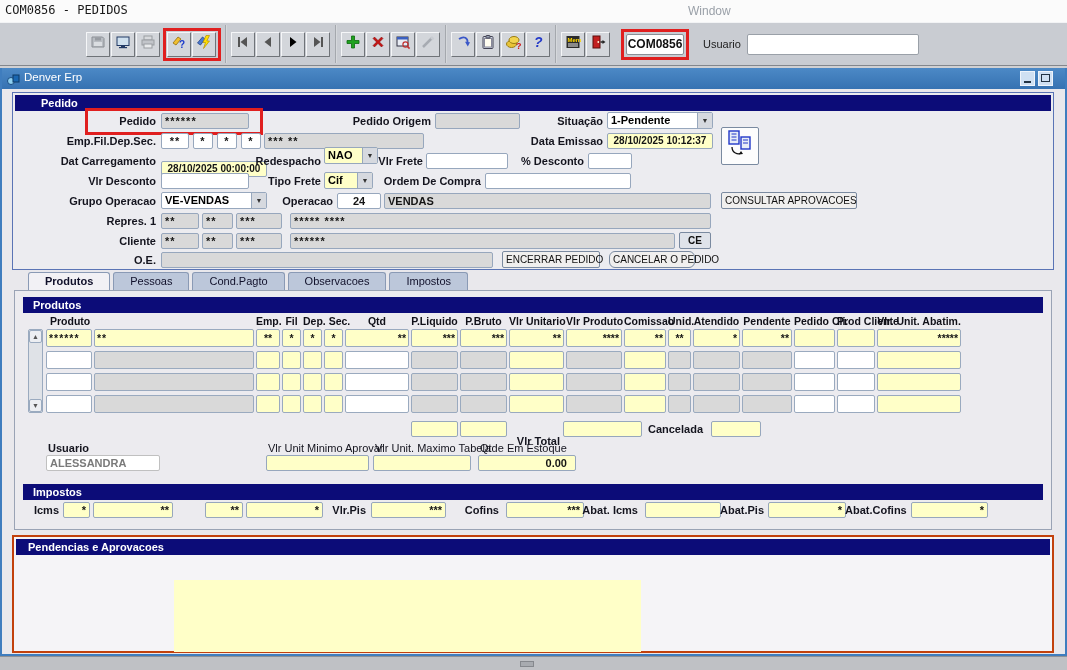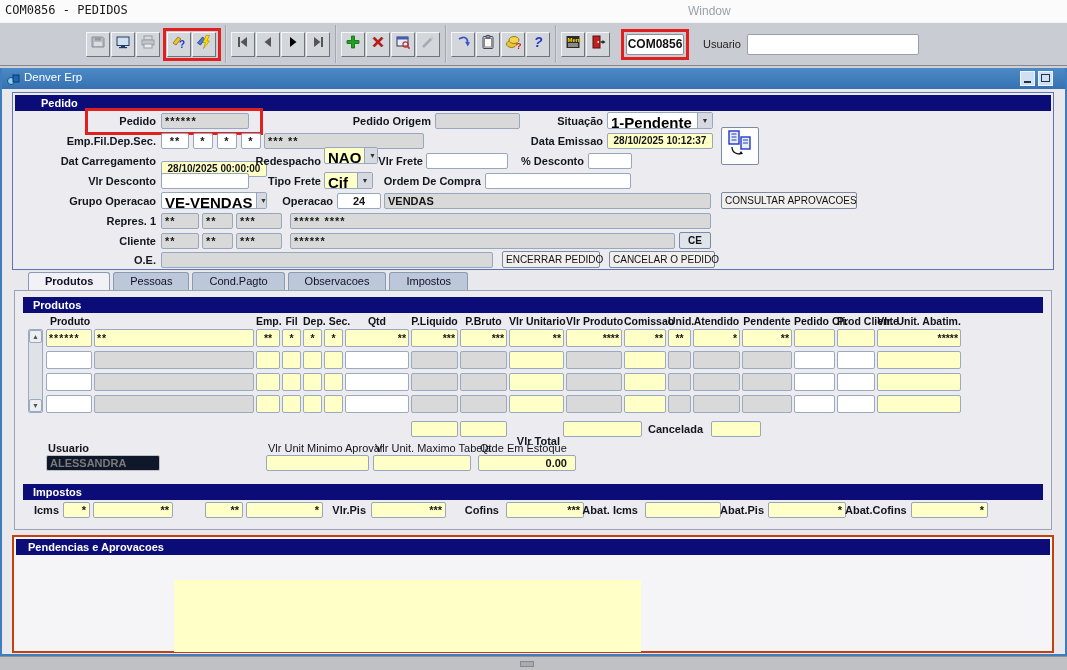--- a/index.html
+++ b/index.html
@@ -41,21 +41,21 @@
   .lbl { position:absolute; font-size:11px; font-weight:bold; color:#14141e; text-align:right; height:16px; line-height:16px; white-space:nowrap; }
   .fld { position:absolute; height:16px; border:1px solid #97a7bd; border-radius:2px; background:#fff;
          font-size:11px; font-weight:bold; color:#141414; line-height:14px; padding:0 3px; white-space:nowrap; overflow:hidden; }
   .fld.gray   { background:#d9d9d9; }
   .fld.yellow { background:#ffffc8; }
   .ta-r { text-align:right; } .ta-c { text-align:center; }
   .stars { letter-spacing:1px; }
 
   .dd { position:absolute; height:17px; border:1px solid #97a7bd; border-radius:2px; background:#fff; display:flex; overflow:hidden; }
   .dd.yellow { background:#ffffc8; }
-  .dd .val { flex:1; font-size:15px; font-weight:bold; padding:1px 3px; white-space:nowrap; }
+  .dd .val { flex:1; font-size:11px; font-weight:bold; padding:1px 3px; white-space:nowrap; }
   .dd .arrow { flex:0 0 15px; background:#d6d9df; border-left:1px solid #97a7bd; display:flex; align-items:center; justify-content:center; font-size:7px; color:#333; }
 
   .btn { position:absolute; height:17px; background:#f0efee; border:1px solid #7a8aa0; border-radius:2px;
          font-size:10px; font-weight:normal; color:#111; text-align:center; line-height:15px; padding:0 3px; white-space:nowrap; }
   .red-box { position:absolute; border:3px solid #e01f1f; pointer-events:none; }
 
   .controle-msg { position:absolute; background:#ffff00; color:#d00000; font-size:10px; font-style:italic; font-weight:bold; white-space:nowrap; padding:1px 3px; }
 
   
   .tabs { position:absolute; left:26px; top:204px; display:flex; }
@@ -349,21 +349,21 @@
       <div class="lbl" style="left:93px;top:140px;width:50px;">Cliente</div>
       <div class="fld gray stars" style="left:148px;top:140px;width:38px;">**</div>
       <div class="fld gray stars" style="left:189px;top:140px;width:31px;">**</div>
       <div class="fld gray stars" style="left:223px;top:140px;width:46px;">***</div>
       <div class="fld gray stars" style="left:277px;top:140px;width:385px;">******</div>
       <div class="btn" style="left:666px;top:139px;width:32px;font-weight:bold;background:#dfe3ea;">CE</div>
 
       <div class="lbl" style="left:108px;top:159px;width:35px;">O.E.</div>
       <div class="fld gray" style="left:148px;top:159px;width:332px;"></div>
       <div class="btn" style="left:489px;top:158px;width:98px;">ENCERRAR PEDIDO</div>
-      <div class="btn" style="left:596px;top:158px;width:106px;">CANCELAR O PEDIDO</div>
+      <div class="btn" style="left:596px;top:158px;width:86px;border-radius:6px;">CANCELAR O PEDIDO</div>
     </div>
 
     <div class="tabs">
       <div class="tab active">Produtos</div>
       <div class="tab">Pessoas</div>
       <div class="tab">Cond.Pagto</div>
       <div class="tab">Observacoes</div>
       <div class="tab">Impostos</div>
     </div>
 
@@ -478,21 +478,21 @@
         </div>
 
       <div class="fld yellow" style="left:396px;top:130px;width:47px;"></div>
       <div class="fld yellow" style="left:445px;top:130px;width:47px;"></div>
       <div class="lbl" style="left:494px;top:142px;width:51px;">Vlr Total</div>
       <div class="fld yellow" style="left:548px;top:130px;width:79px;"></div>
       <div class="lbl" style="left:620px;top:130px;width:68px;">Cancelada</div>
       <div class="fld yellow" style="left:696px;top:130px;width:50px;"></div>
 
       <div class="lbl" style="left:33px;top:149px;width:70px;text-align:left;">Usuario</div>
-      <div class="fld gray" style="left:31px;top:164px;width:114px;color:#7a7a7a;border-color:#c0c0c0;background:#0f172a;">ALESSANDRA</div>
+      <div class="fld gray" style="left:31px;top:164px;width:114px;color:#7a7a7a;border-color:#c0c0c0;background:#ffffff;">ALESSANDRA</div>
       <div class="lbl" style="left:253px;top:149px;width:130px;text-align:left;font-weight:normal;">Vlr Unit Minimo Aprovar</div>
       <div class="fld yellow" style="left:251px;top:164px;width:103px;"></div>
       <div class="lbl" style="left:360px;top:149px;width:130px;text-align:left;font-weight:normal;">Vlr Unit. Maximo Tabela</div>
       <div class="fld yellow" style="left:358px;top:164px;width:98px;"></div>
       <div class="lbl" style="left:465px;top:149px;width:110px;text-align:left;font-weight:normal;">Qtde Em Estoque</div>
       <div class="fld yellow ta-r" style="left:463px;top:164px;width:98px;padding-right:8px;">0.00</div>
 
       <div class="section-bar impostos-bar">Impostos</div>
       <div class="lbl" style="left:16px;top:211px;width:28px;">Icms</div>
       <div class="fld yellow ta-r" style="left:48px;top:211px;width:27px;">*</div>

